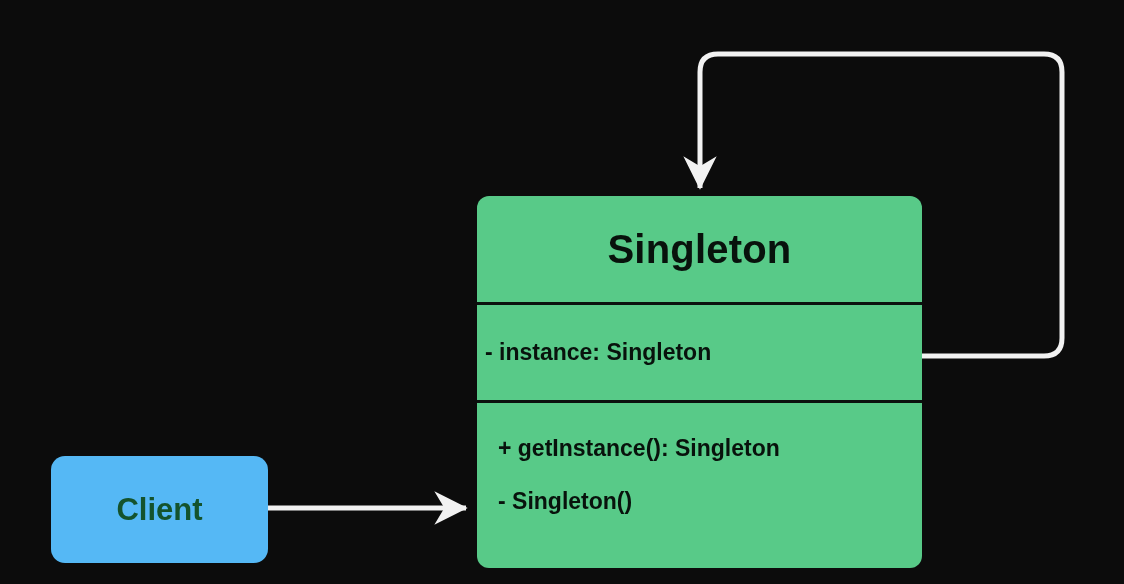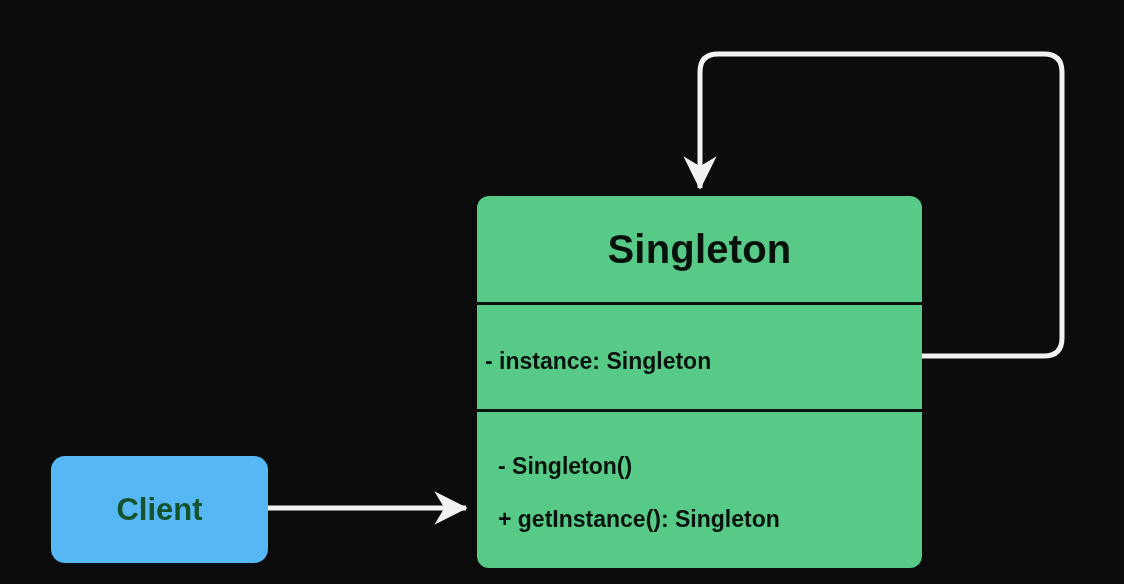--- a/index.html
+++ b/index.html
@@ -35,21 +35,20 @@
     left: 477px;
     top: 196px;
     width: 445px;
     height: 372px;
     background: #58ca88;
     border-radius: 12px;
     box-sizing: border-box;
     display: flex;
     flex-direction: column;
     overflow: hidden;
-    gap: 9px;
   }
   #singleton-name-compartment {
     height: 109px;
     flex: 0 0 109px;
     display: flex;
     align-items: center;
     justify-content: center;
     border-bottom: 3px solid #0b120e;
     box-sizing: border-box;
   }
@@ -135,19 +134,19 @@
 
     <div id="singleton-name-compartment">
       <span class="class-name">Singleton</span>
     </div>
 
     <div id="singleton-attributes-compartment">
       <div class="member-row">- instance: Singleton</div>
     </div>
 
     <div id="singleton-methods-compartment">
+      <div class="member-row">+ getInstance(): Singleton</div>
       <div class="member-row">- Singleton()</div>
-      <div class="member-row">+ getInstance(): Singleton</div>
     </div>
 
   </div>
 
 </div>
 
 </body></html>

